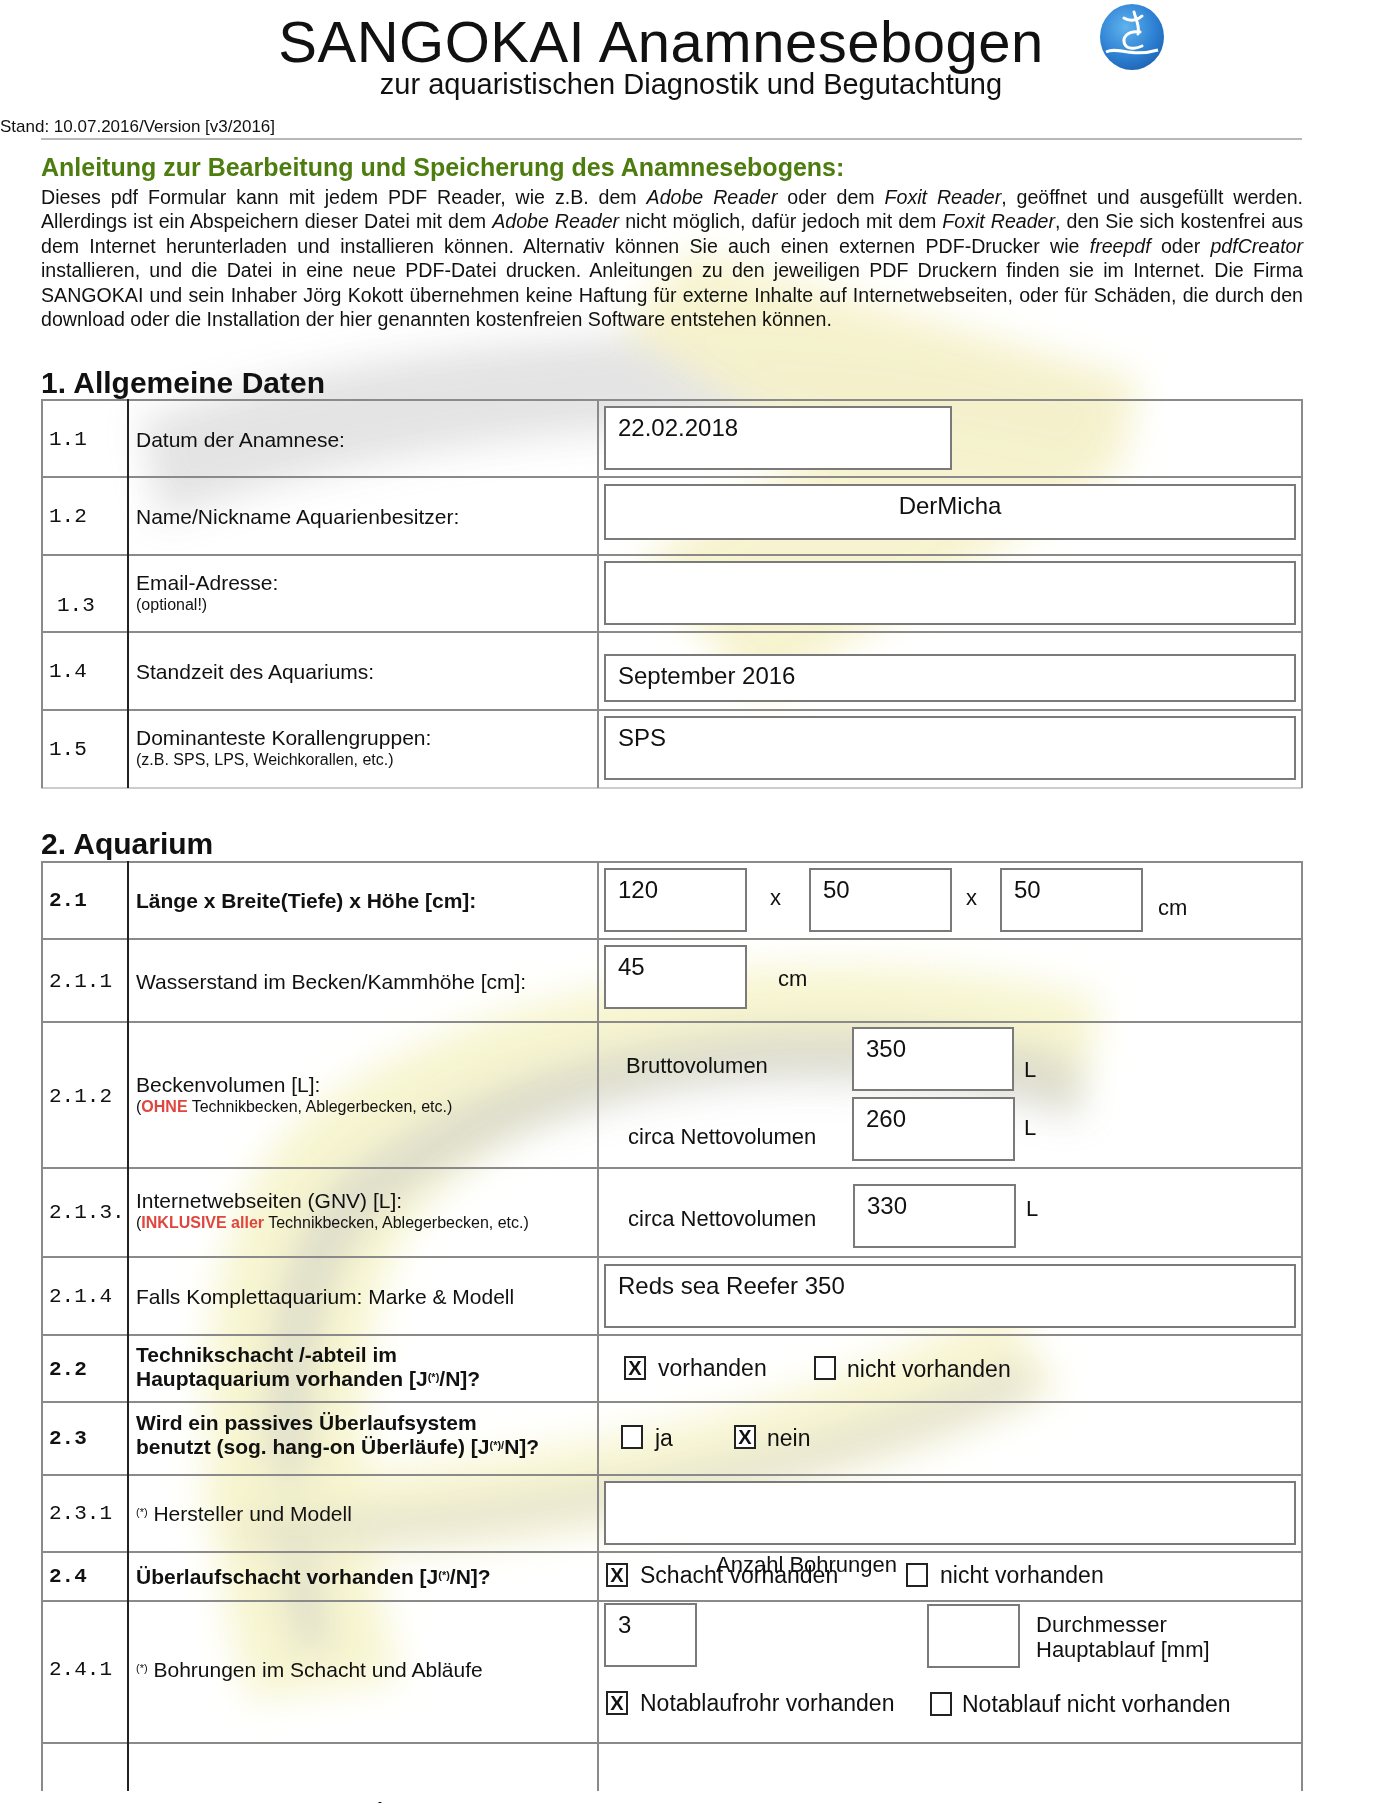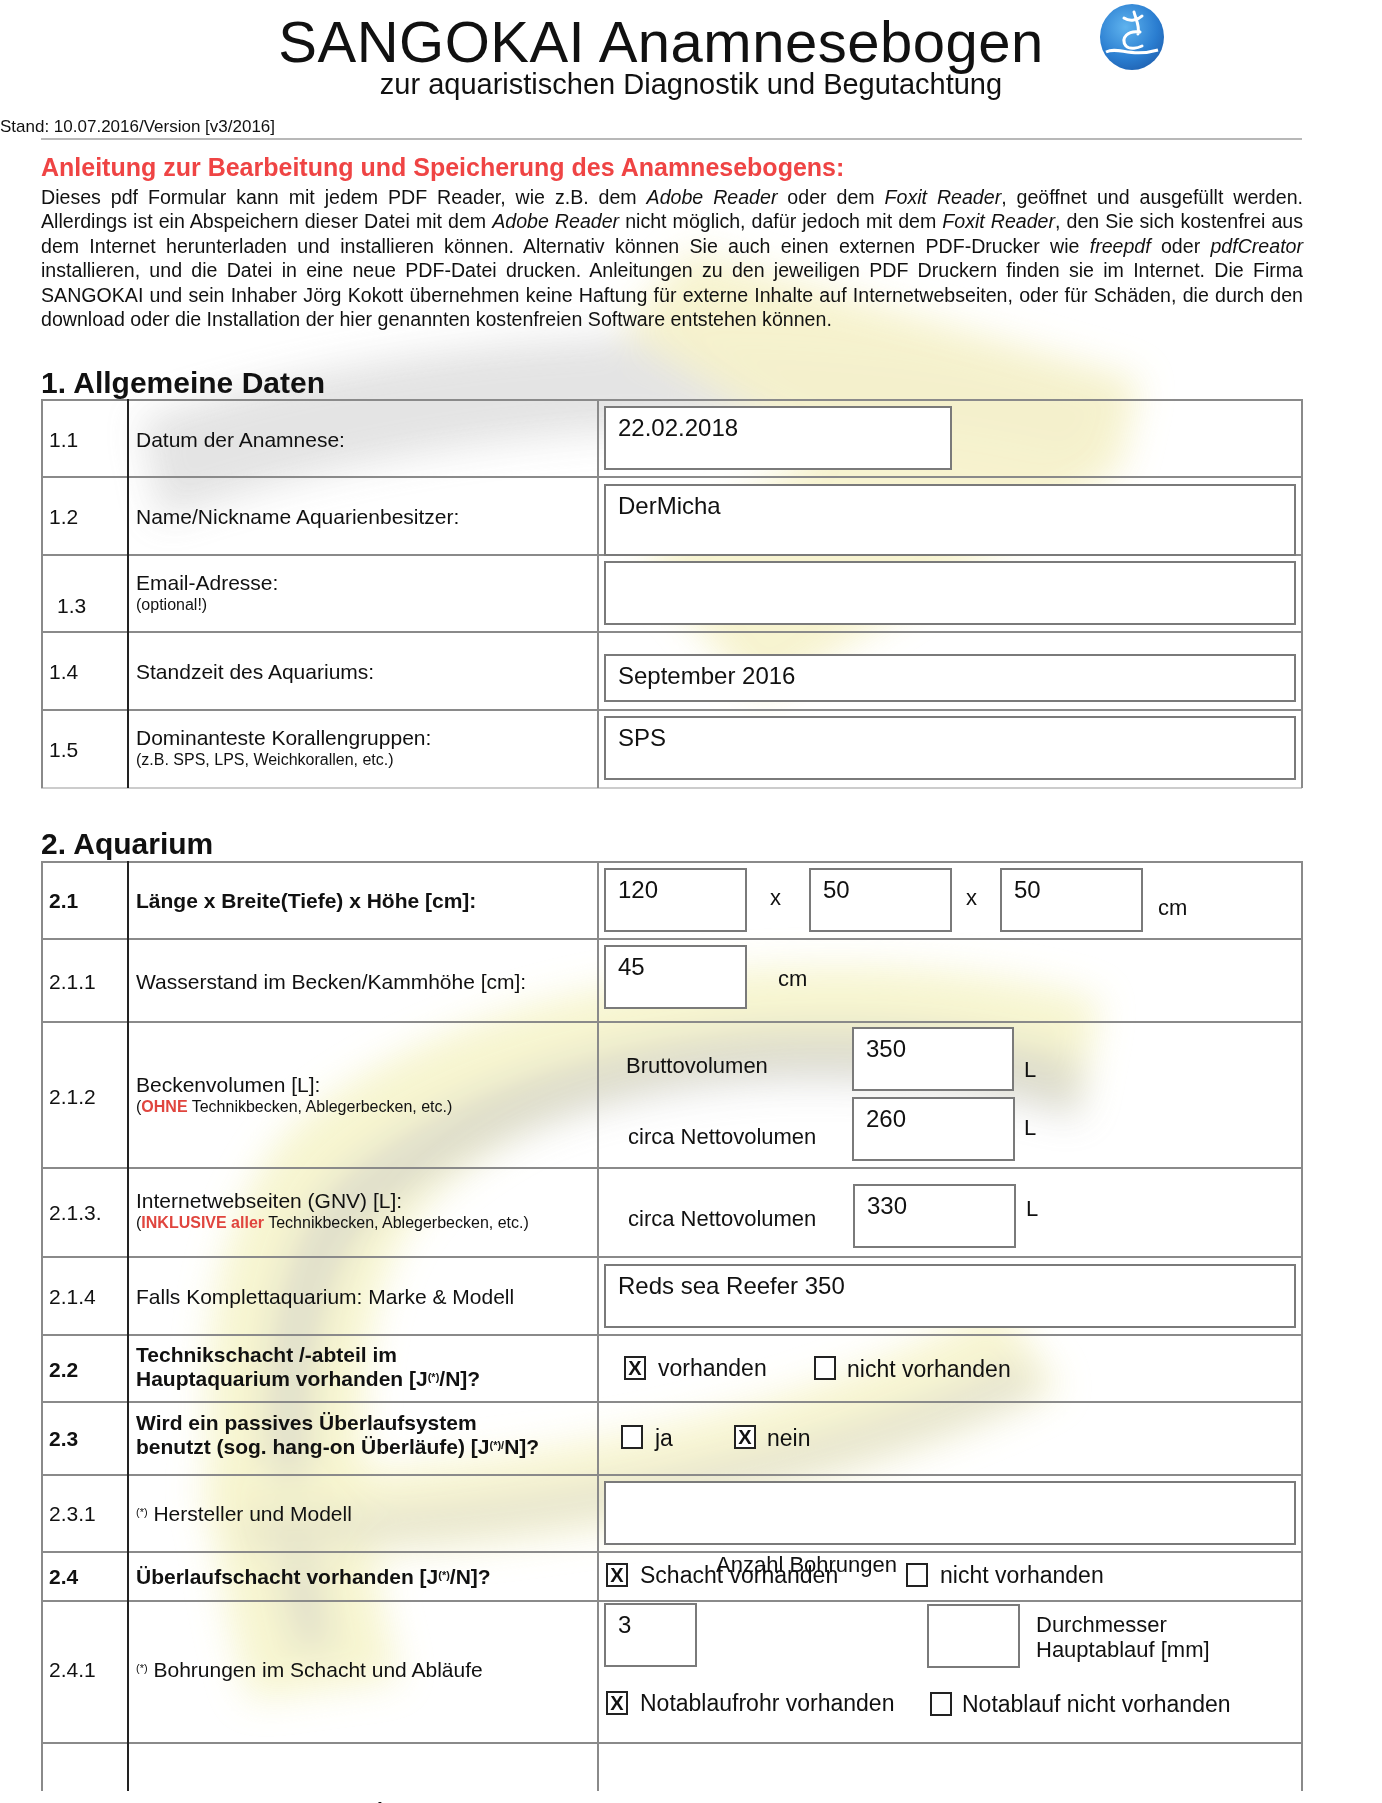--- a/index.html
+++ b/index.html
@@ -8,28 +8,28 @@
   .abs { position:absolute; }
   .wm { position:absolute; left:0; top:0; width:1382px; height:1803px; pointer-events:none; z-index:0; }
   .layer { position:absolute; left:0; top:0; width:1382px; height:1803px; z-index:1; }
   .title { left:0; width:1382px; top:8px; text-align:center; font-size:58px; letter-spacing:0.5px; }
   .title span.t { position:relative; left:-30px; }
   .logo { left:1100px; top:4px; width:64px; height:66px; border-radius:50%;
           background:radial-gradient(circle at 40% 35%, #5fb3ee 0%, #2a7dd0 55%, #1a4f9c 100%); }
   .subtitle { left:0; width:1382px; top:68px; text-align:center; font-size:29px; }
   .stand { left:0; width:1382px; top:117px; text-align:left; font-size:17px; }
   .sepline { left:41px; width:1261px; top:138px; height:2px; background:#b8b8b8; }
-  .instr-h { left:41px; top:153px; font-size:25px; font-weight:bold; color:#ef4444; }
+  .instr-h { left:41px; top:153px; font-size:25px; font-weight:bold; color:#4d7c0f; }
   .instr { left:41px; top:185px; width:1262px; font-size:19.6px; line-height:24.4px; text-align:justify; }
   .instr i { font-style:italic; }
   .sec-h { left:41px; font-size:30px; font-weight:bold; }
   .hline { position:absolute; left:41px; width:1261px; height:2px; background:#8a8a8a; }
   .vline { position:absolute; width:2px; background:#222; }
   .vline.gray { background:#8a8a8a; }
-  .cell-num { position:absolute; left:49px; font-size:21px; }
+  .cell-num { position:absolute; left:49px; font-size:21px;font-family:Liberation Mono, monospace; }
   .cell-lbl { position:absolute; left:136px; font-size:21px; line-height:24px; }
   .cell-lbl .small { font-size:16px; display:block; line-height:20px; }
   .bold { font-weight:bold; }
   .red { color:#e0453e; font-weight:bold; }
   .box { position:absolute; background:#fff; border:2px solid #7a7a7a; box-sizing:border-box;
          font-size:24px; padding:6px 12px; }
   .unit { position:absolute; font-size:22px; }
   .chk { position:absolute; width:22px; height:24px; border:2px solid #222; box-sizing:border-box; background:#fff;
          font-size:20px; font-weight:bold; line-height:20px; text-align:center; }
   .chklbl { position:absolute; font-size:23px; }
@@ -87,21 +87,21 @@
     <div class="vline gray" style="left:1301px; top:399px; height:389px;"></div>
 
     <div>
       <div class="cell-num" style="top:428px;">1.1</div>
       <div class="cell-lbl" style="top:428px;">Datum der Anamnese:</div>
       <div class="box" style="left:604px; top:406px; width:348px; height:64px;">22.02.2018</div>
     </div>
     <div>
       <div class="cell-num" style="top:505px;">1.2</div>
       <div class="cell-lbl" style="top:505px;">Name/Nickname Aquarienbesitzer:</div>
-      <div class="box" style="left:604px; top:484px; width:692px; height:72px;">DerMicha</div>
+      <div class="box" style="left:604px; top:484px; width:692px; height:56px;text-align:center;">DerMicha</div>
     </div>
     <div>
       <div class="cell-num" style="top:594px;margin-left:8px;">1.3</div>
       <div class="cell-lbl" style="top:571px;"><span>Email-Adresse:</span><span class="small">(optional!)</span></div>
       <div class="box" style="left:604px; top:561px; width:692px; height:64px;"></div>
     </div>
     <div>
       <div class="cell-num" style="top:660px;">1.4</div>
       <div class="cell-lbl" style="top:660px;">Standzeit des Aquariums:</div>
       <div class="box" style="left:604px; top:654px; width:692px; height:48px;">September 2016</div>

